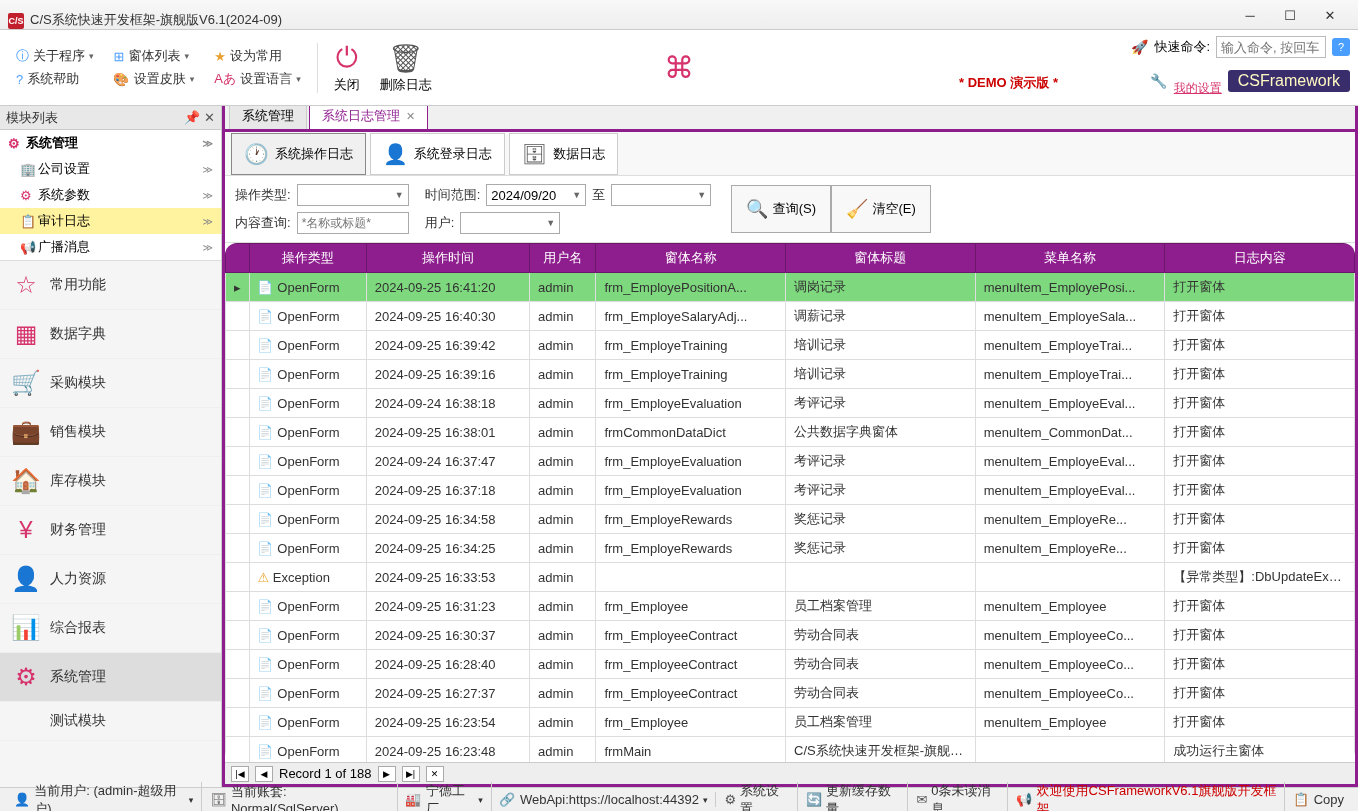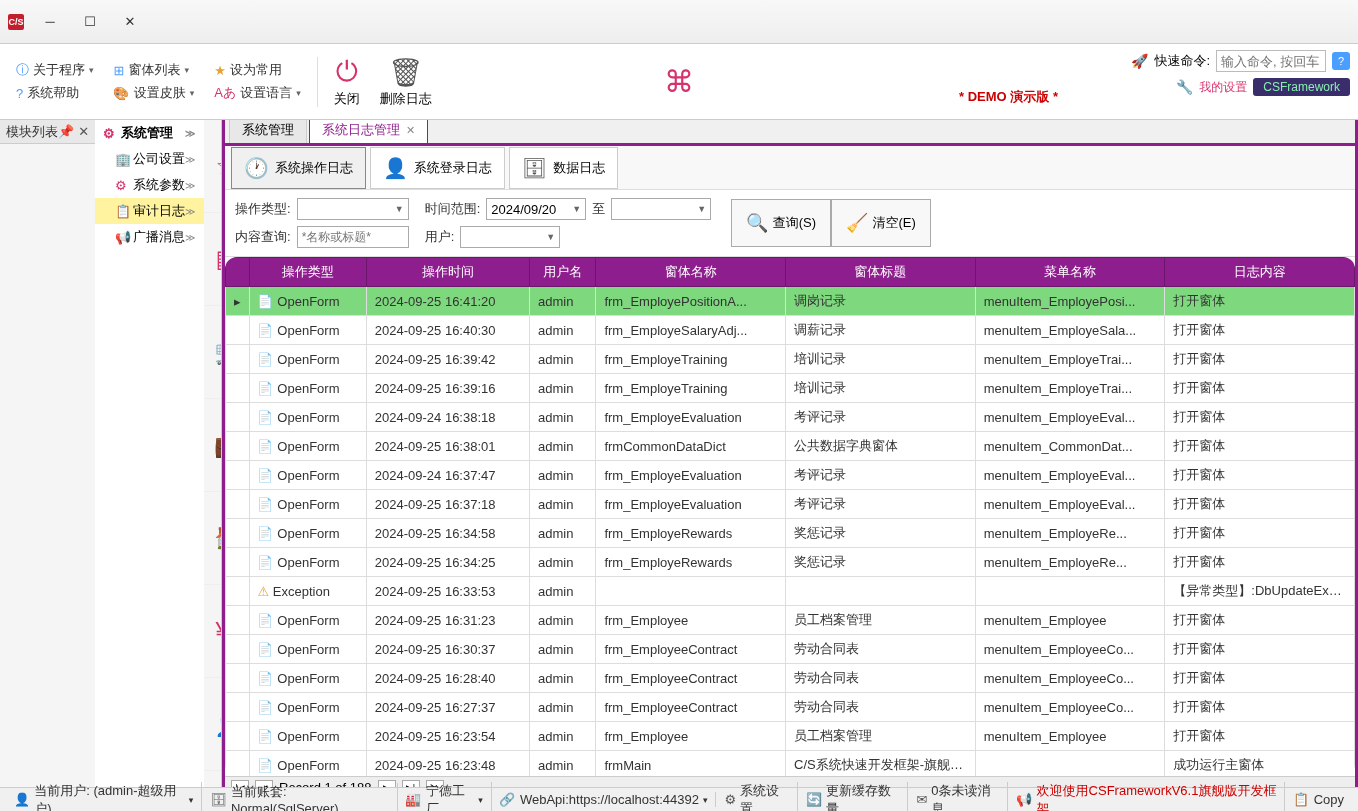--- a/index.html
+++ b/index.html
@@ -1,39 +1,39 @@
 <!DOCTYPE html>
 <html><head>
 <meta charset="utf-8">
 <style>
 * { margin:0; padding:0; box-sizing:border-box; font-family:"Microsoft YaHei","Segoe UI",sans-serif; font-size:13px; }
 body { background:#fff; overflow:hidden; width:1358px; height:811px; position:relative; }
-.titlebar { height:44px; background:linear-gradient(#f8f8f8,#eee); border-bottom:1px solid #ccc; display:flex; align-items:center; padding:0 8px; }
+.titlebar { height:30px; background:linear-gradient(#f8f8f8,#eee); border-bottom:1px solid #ccc; display:flex; align-items:flex-end; padding:0 8px; }
 .titlebar .app-icon { width:16px; height:16px; background:#c21f2e; color:#fff; font-size:9px; font-weight:bold; display:flex; align-items:center; justify-content:center; margin-right:6px; border-radius:2px;}
 .titlebar .title { flex:1; color:#333; }
 .titlebar .win-btn { width:40px; height:28px; display:flex; align-items:center; justify-content:center; color:#333; cursor:pointer;}
 .toolbar { height:76px; background:#fff; border-bottom:1px solid #ccc; display:flex; align-items:center; padding:0 6px; position:relative; }
 .tb-small { display:flex; align-items:center; padding:2px 6px; cursor:pointer; color:#333; font-size:12px; gap:4px;}
 .tb-sep{width:1px;height:50px;background:#ddd;margin:0 6px;}
 .tb-big{display:flex;flex-direction:column;align-items:center;padding:6px 10px;cursor:pointer;font-size:12px;}
 .tb-big .bic{font-size:28px;height:34px;display:flex;align-items:center;}
 .center-brand{position:absolute;left:50%;transform:translateX(-50%);text-align:left;display:flex;align-items:center;gap:10px;}
 .brand-logo{font-size:30px;color:#d6336c;}
 .brand-text .l1{font-size:18px;font-weight:bold;color:#222;}
 .brand-text .l2{font-size:12px;color:#555;}
 .tb-right{position:absolute;right:8px;top:6px;display:flex;flex-direction:column;gap:6px;align-items:flex-end;}
 .tb-right-row{display:flex;align-items:center;gap:6px;}
 .cmd-input{width:110px;height:22px;border:1px solid #bbb;padding:0 4px;color:#888;}
 .help-badge{width:18px;height:18px;background:#4a9eff;color:#fff;border-radius:3px;display:flex;align-items:center;justify-content:center;font-size:11px;}
-.purple-btn{background:#3a2d6b;color:#86efac;padding:2px 10px;border-radius:3px;font-size:12px;}
-.link-red{color:#d6336c;cursor:pointer;font-size:12px;}
+.purple-btn{background:#3a2d6b;color:#fef9c3;padding:2px 10px;border-radius:3px;font-size:16px;}
+.link-red{color:#d6336c;text-decoration:underline;cursor:pointer;font-size:12px;margin-top:16px;}
 .icon-red{color:#d6336c;font-size:14px;}
 .demo-label{color:#c00;font-weight:bold;position:absolute;right:300px;top:44px;font-size:13px;}
 .main{display:flex;height:calc(100% - 30px - 76px - 24px);}
-.sidebar{width:222px;background:#f5f5f5;border-right:1px solid #ccc;display:flex;}
+.sidebar{width:222px;background:#f5f5f5;border-right:1px solid #ccc;display:flex;flex-direction:column;}
 .sidebar-hdr{height:24px;background:#e8e8e8;border-bottom:1px solid #ccc;display:flex;align-items:center;padding:0 6px;font-size:12px;color:#333;}
 .sidebar-hdr .pin{margin-left:auto;cursor:pointer;color:#555;}
 .tree{background:#fff;border-bottom:1px solid #ddd;}
 .tree-item{display:flex;align-items:center;padding:4px 8px;cursor:pointer;font-size:13px;}
 .tree-item.root{background:#fff;font-weight:bold;}
 .tree-item.child{padding-left:20px;}
 .tree-item.sel{background:#fff3a0;}
 .tree-item .ti{width:18px;color:#d6336c;}
 .tree-item .exp{margin-left:auto;color:#888;font-size:10px;}
 .navlist{flex:1;overflow:auto;}
@@ -69,20 +69,21 @@
 .statusbar .sb-item{display:flex;align-items:center;gap:4px;padding:0 8px;border-right:1px solid #ccc;color:#333;cursor:pointer;}
 .statusbar .sb-item .si{color:#555;}
 .statusbar .sb-red{color:#c00;}
 .tb-col{display:flex;flex-direction:column;gap:1px;padding:2px 4px;}
 </style>
 </head>
 <body>
 
 <div class="titlebar">
   <div class="app-icon">C/S</div>
+  <div class="title">C/S系统快速开发框架-旗舰版V6.1(2024-09)</div>
   <div class="win-btn">─</div>
   <div class="win-btn">☐</div>
   <div class="win-btn">✕</div>
 </div>
 
 <div class="toolbar">
   <div class="tb-col">
     <div class="tb-small">
         <span class="ic" style="color:#4a9eff">ⓘ</span>
         <span>关于程序</span>

